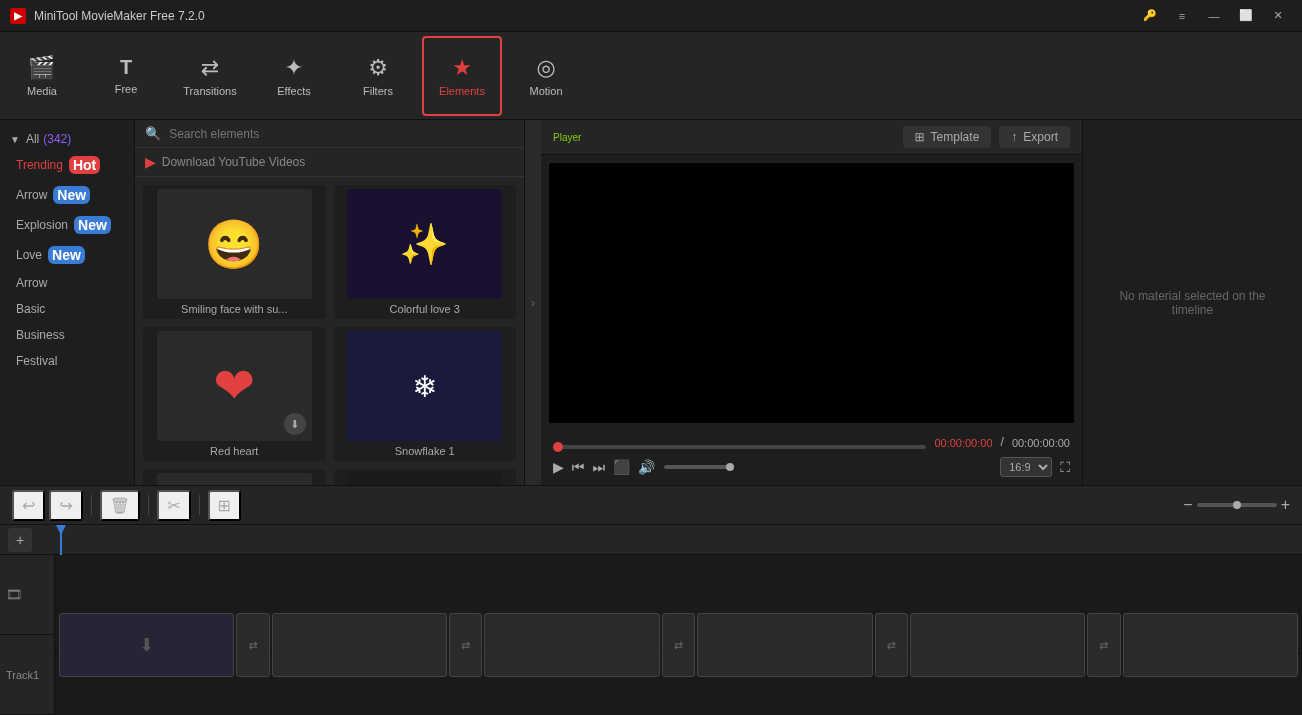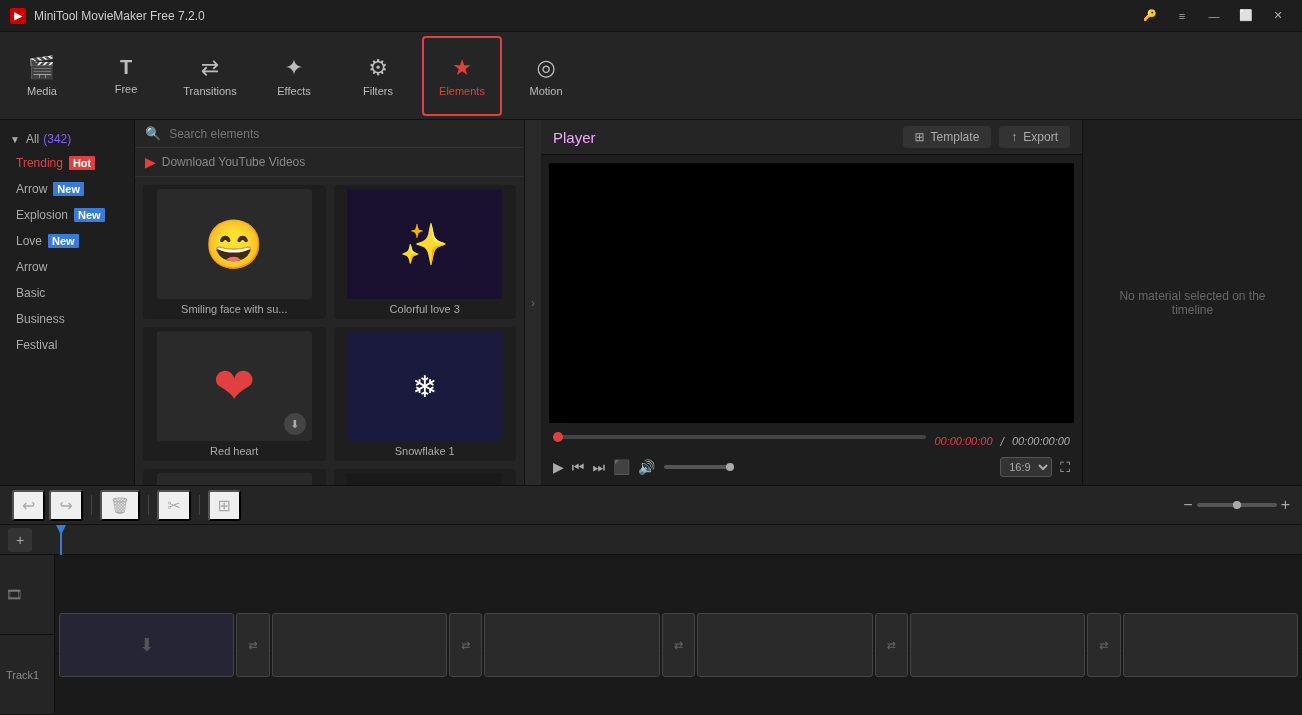--- a/index.html
+++ b/index.html
@@ -76,23 +76,23 @@
     .left-panel-item {
       padding: 6px 16px;
       cursor: pointer;
       color: #aaa;
       display: flex;
       align-items: center;
       gap: 6px;
     }
     .left-panel-item.active { color: #e04040; }
     .badge {
-      font-size: 11px;
+      font-size: 14px;
       padding: 1px 4px;
-      border-radius: 1px;
+      border-radius: 6px;
       font-weight: bold;
     }
     .badge-hot { background: #e04040; color: white; }
     .badge-new { background: #3a7bd5; color: white; }
 
     
     #content-area {
       width: 390px;
       background: #252525;
       border-right: 1px solid #111;
@@ -202,21 +202,21 @@
       display: flex;
       flex-direction: column;
     }
     #player-header {
       display: flex;
       align-items: center;
       padding: 6px 12px;
       border-bottom: 1px solid #111;
       background: #252525;
     }
-    #player-title { color: #f0abfc; font-size: 15px; flex: 1; }
+    #player-title { color: #84cc16; font-size: 10px; flex: 1; }
     .player-btn {
       display: flex;
       align-items: center;
       gap: 6px;
       padding: 4px 12px;
       color: #aaa;
       cursor: pointer;
       font-size: 12px;
       background: #333;
       border-radius: 4px;
@@ -232,23 +232,22 @@
       border-radius: 2px;
     }
     #player-controls {
       padding: 4px 12px;
       display: flex;
       flex-direction: column;
       gap: 4px;
     }
     .progress-bar-container {
       display: flex;
-      align-items: flex-start;
+      align-items: flex-end;
       gap: 8px;
-      font-style: italic;
     }
     .progress-bar {
       flex: 1;
       height: 4px;
       background: #444;
       border-radius: 2px;
       position: relative;
     }
     .progress-dot {
       width: 10px;

